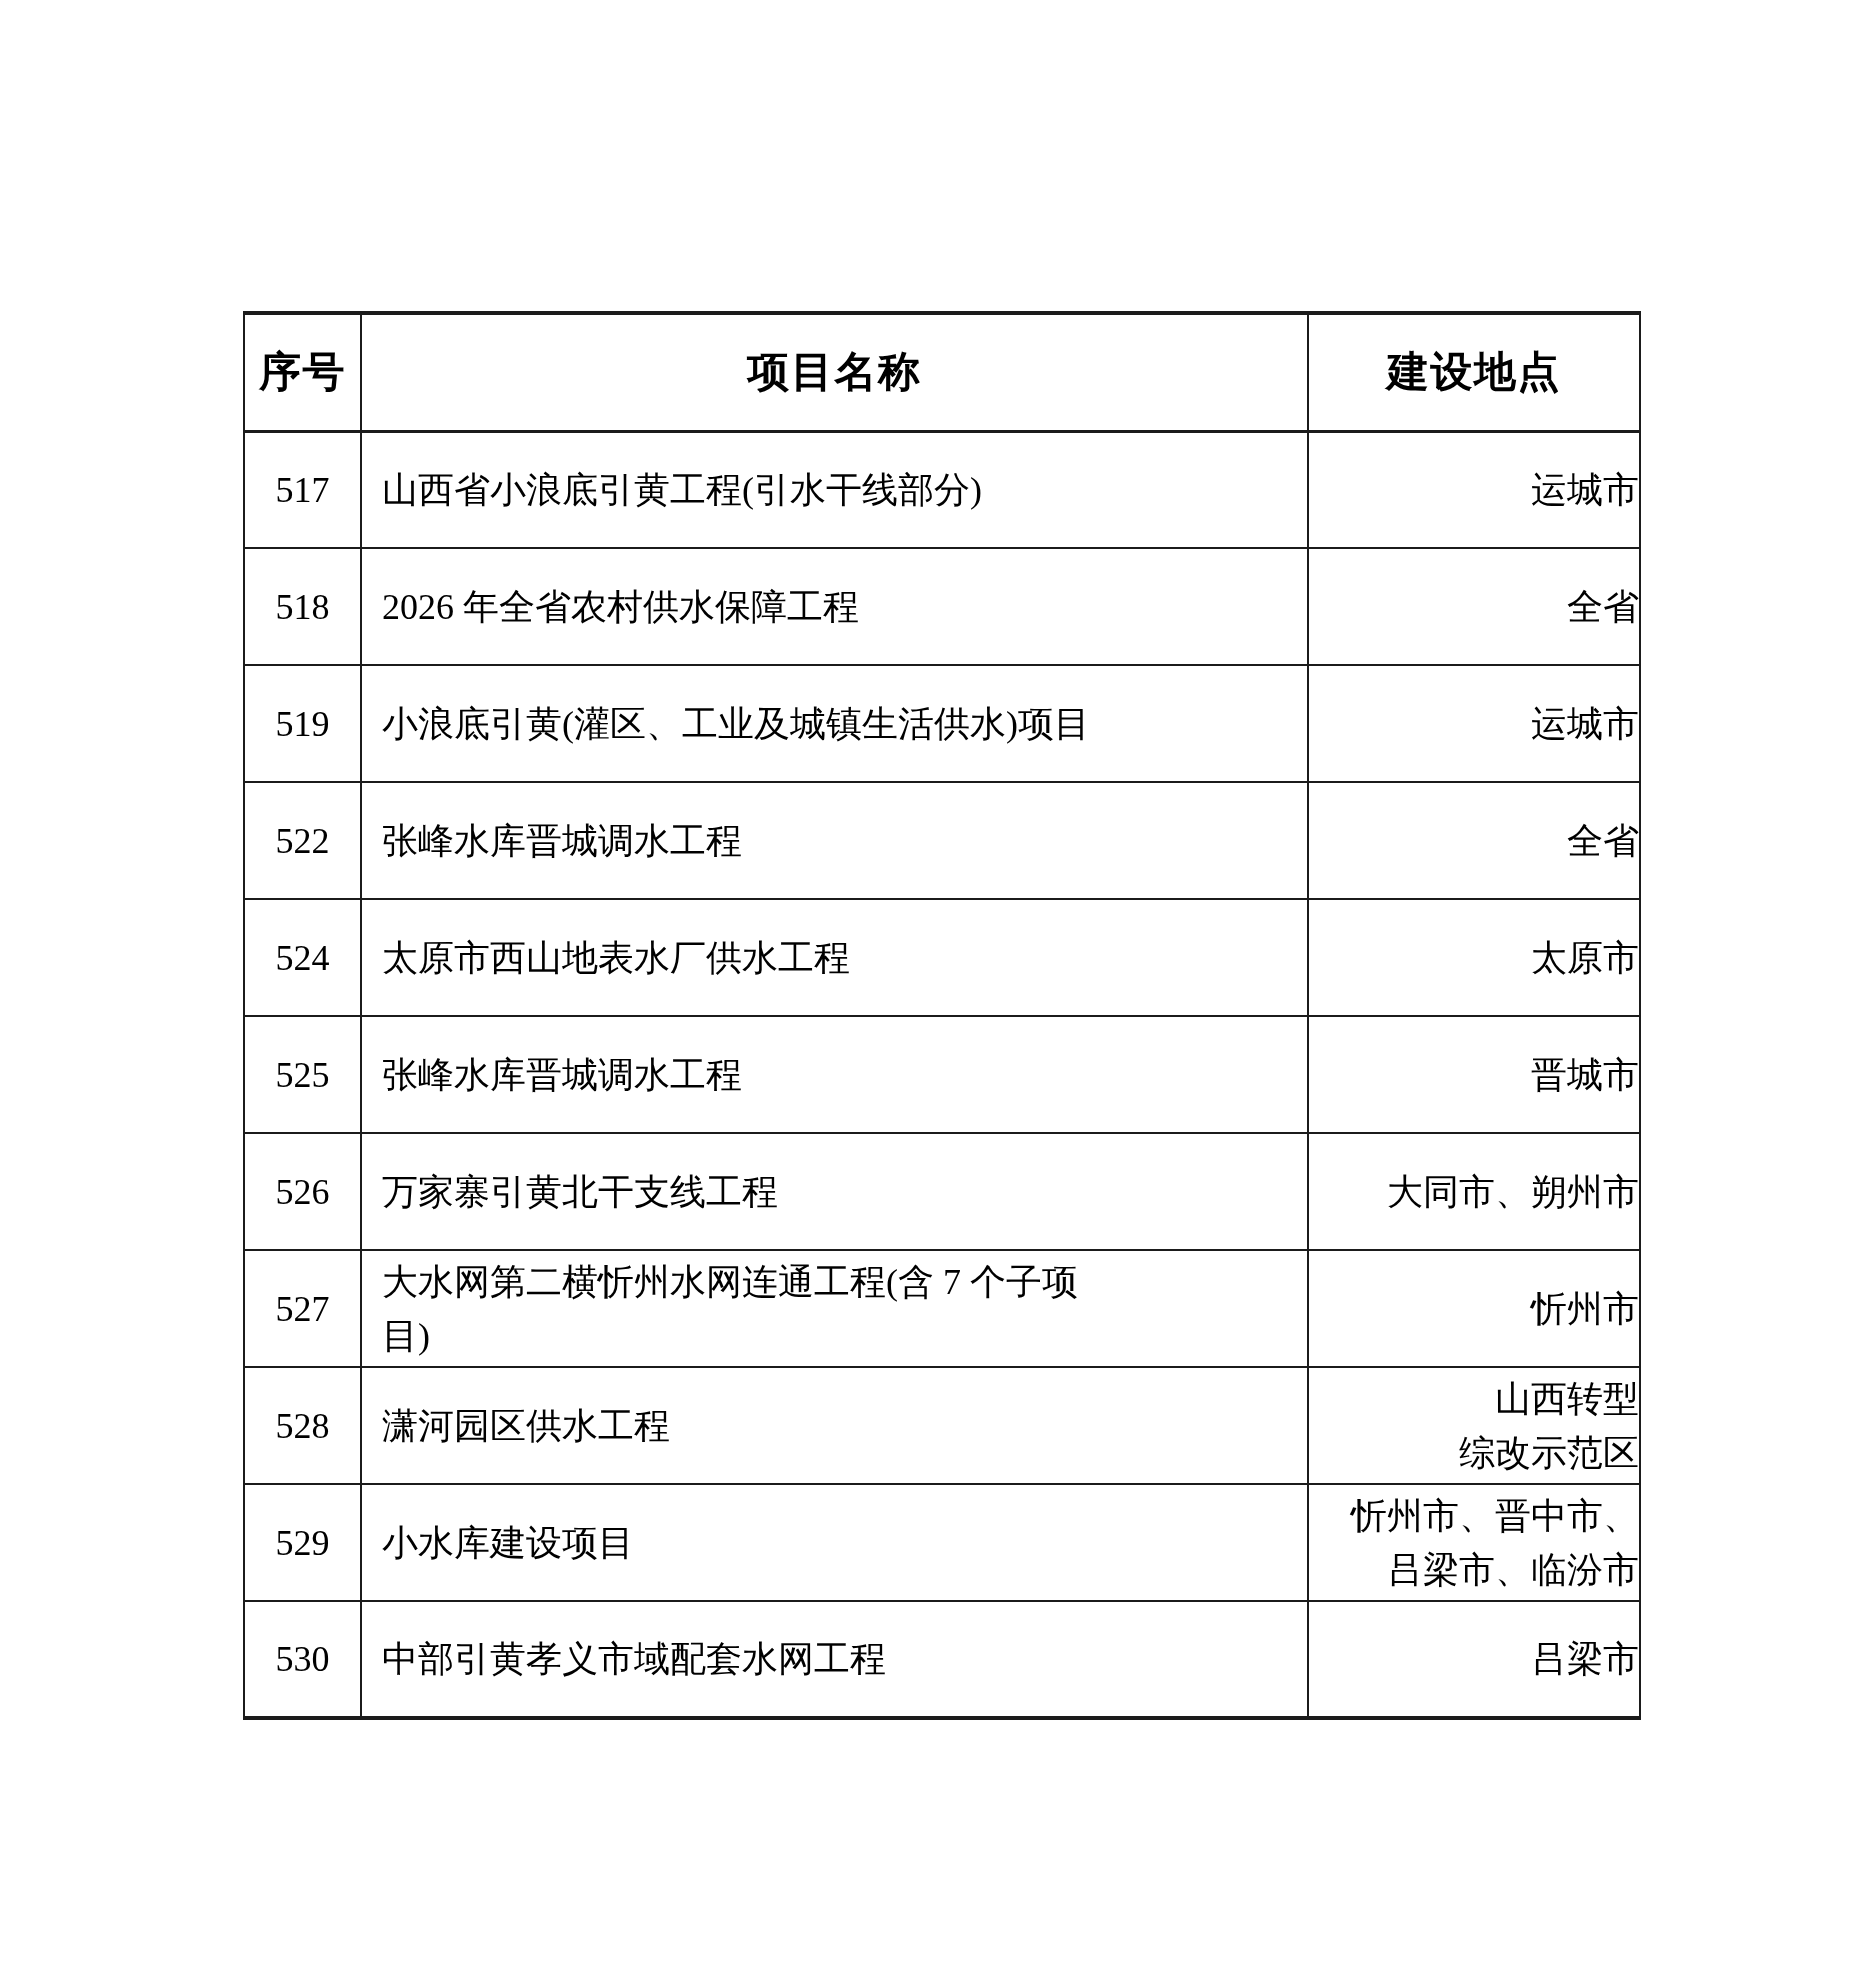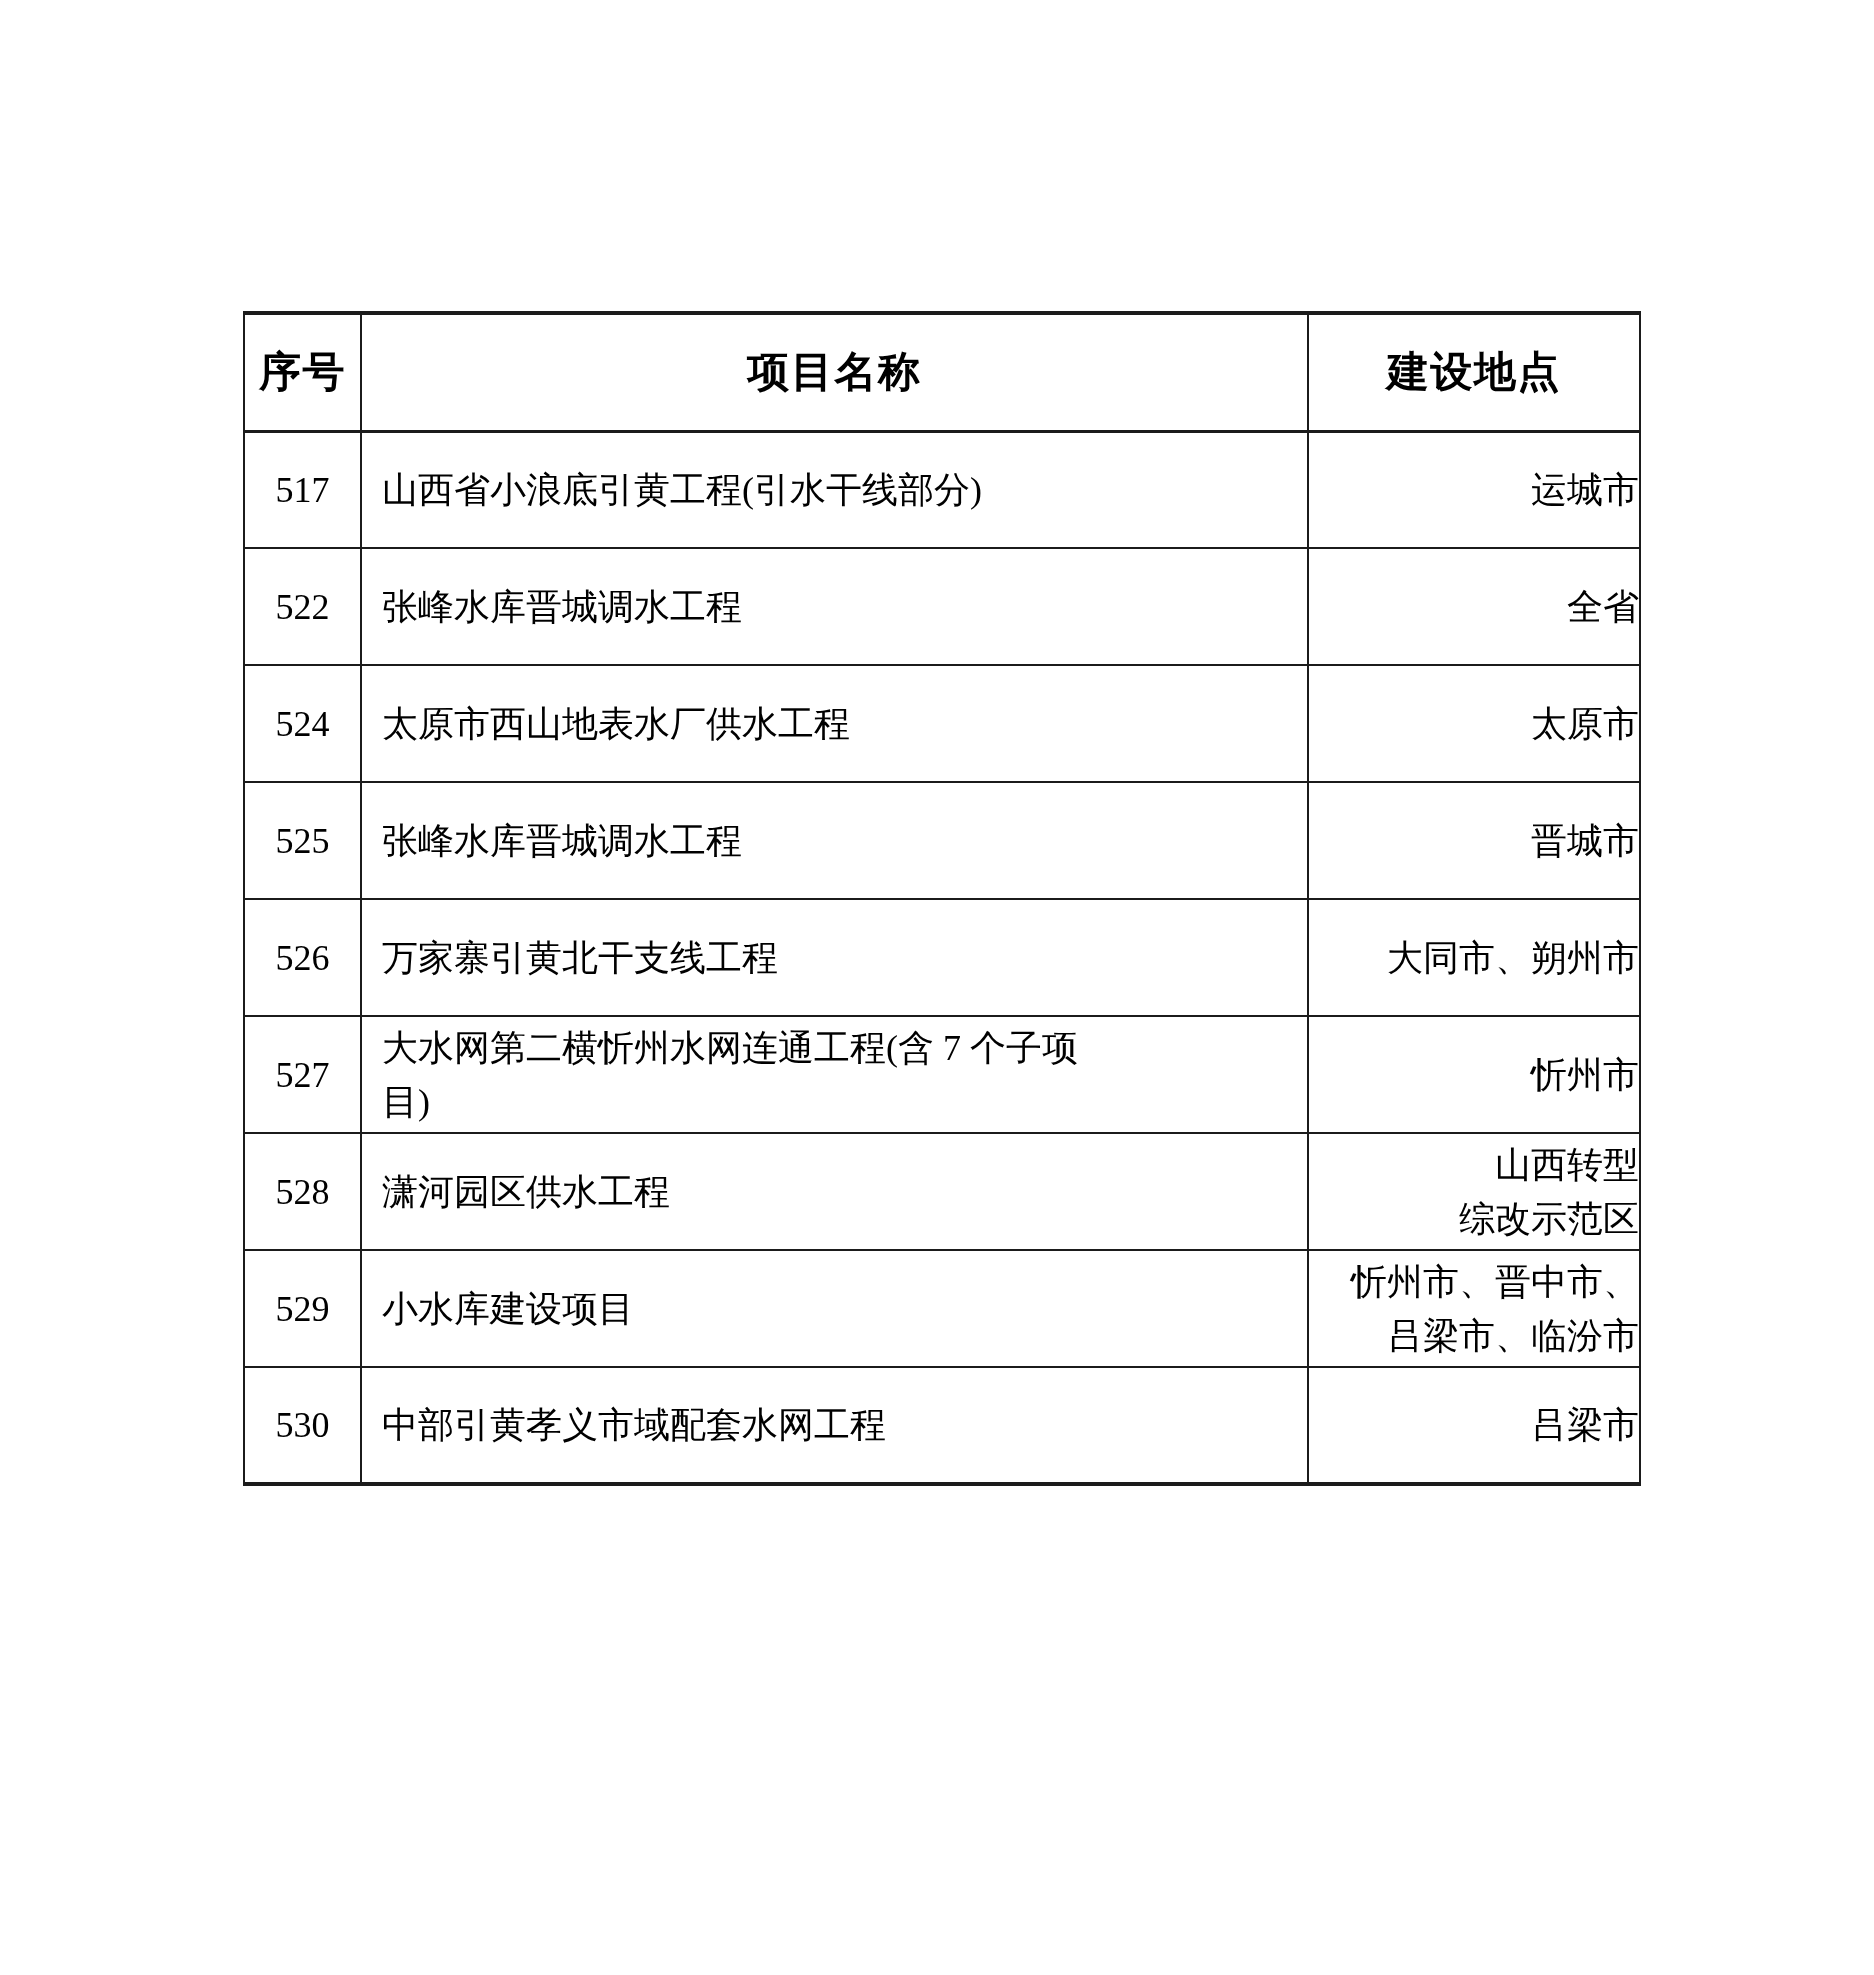--- a/index.html
+++ b/index.html
@@ -82,20 +82,30 @@
       <th>建设地点</th>
     </tr>
   </thead>
   <tbody id="rows">
       <tr>
     <td class="c-no">517</td>
     <td class="c-name">山西省小浪底引黄工程(引水干线部分)</td>
     <td class="c-loc">运城市</td>
   </tr>
       <tr>
+    <td class="c-no">518</td>
+    <td class="c-name">2026 年全省农村供水保障工程</td>
+    <td class="c-loc">全省</td>
+  </tr>
+      <tr>
+    <td class="c-no">519</td>
+    <td class="c-name">小浪底引黄(灌区、工业及城镇生活供水)项目</td>
+    <td class="c-loc">运城市</td>
+  </tr>
+      <tr>
     <td class="c-no">522</td>
     <td class="c-name">张峰水库晋城调水工程</td>
     <td class="c-loc">全省</td>
   </tr>
       <tr>
     <td class="c-no">524</td>
     <td class="c-name">太原市西山地表水厂供水工程</td>
     <td class="c-loc">太原市</td>
   </tr>
       <tr>

